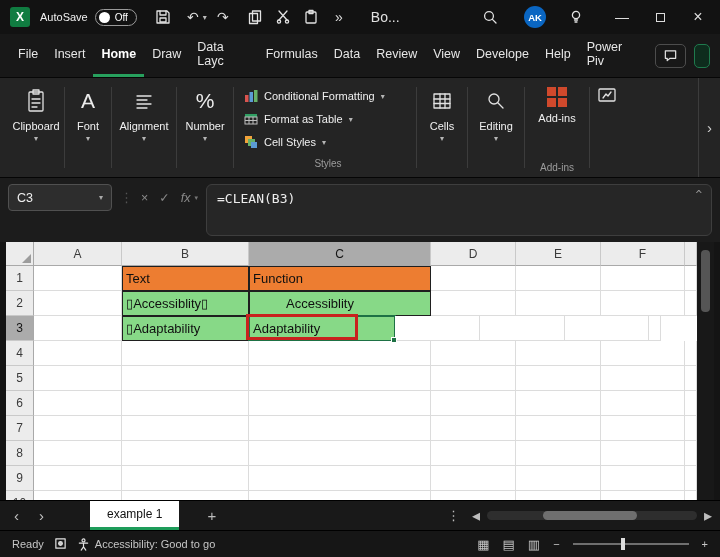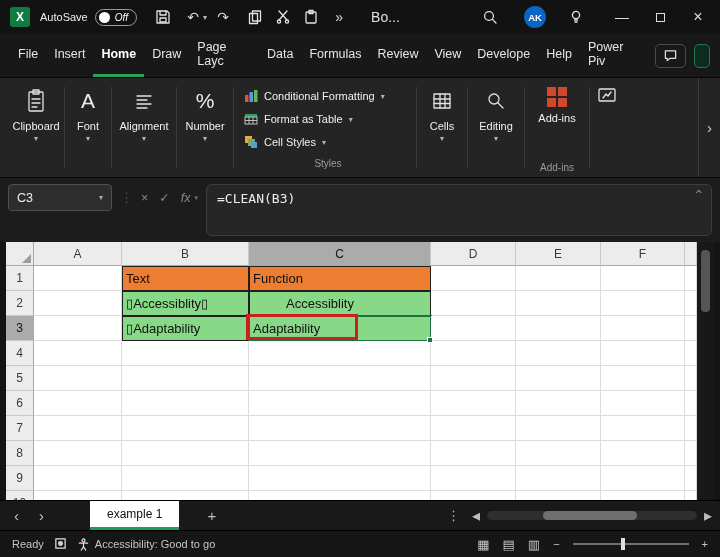--- a/index.html
+++ b/index.html
@@ -7,21 +7,21 @@
               font-family:"Liberation Sans", sans-serif; }
   .app { position:relative; width:720px; height:557px; background:#141414; overflow:hidden; }
 
   
   .titlebar { position:absolute; left:0; top:0; width:720px; height:34px; background:#121212;
               display:flex; align-items:center; color:#e4e4e4; }
   .excel-logo { width:20px; height:20px; margin-left:10px; border-radius:3px; background:#107C41;
                 color:#fff; font-weight:bold; font-size:12px; display:flex; align-items:center; justify-content:center; }
   .autosave-label { margin-left:10px; font-size:11px; color:#f0f0f0; }
   .toggle { margin-left:7px; display:flex; align-items:center; gap:5px; border:1px solid #9a9a9a;
-            border-radius:9px; height:17px; padding:0 8px 0 3px;font-style:italic; }
+            border-radius:9px; height:17px; padding:0 8px 0 3px; }
   .knob { width:11px; height:11px; border-radius:50%; background:#fff; }
   .toggle .state { font-size:10px; color:#fff; }
   .tb-ico { display:flex; align-items:center; justify-content:center; width:20px; height:20px;
             color:#dcdcdc; font-size:14px; }
   .tb-caret { font-size:8px; color:#bbb; width:10px; }
   .doc-title { margin-left:22px; font-size:14px; color:#e0e0e0; }
   .tb-right { margin-left:auto; display:flex; align-items:center; }
   .avatar { width:22px; height:22px; border-radius:50%; background:#0a66c2; color:#fff;
             font-size:9.5px; font-weight:bold; display:flex; align-items:center; justify-content:center; }
   .max-box { width:9px; height:9px; border:1.5px solid #dcdcdc; display:inline-block; }
@@ -187,23 +187,23 @@
       <span class="tb-ico" style="margin-left:18px;margin-right:12px;font-size:16px">×</span>
     </div>
   </div>
 
   <div class="menubar">
     <div class="menu-tabs" id="menu-tabs">
         <div class="menu-tab">File</div>
         <div class="menu-tab">Insert</div>
         <div class="menu-tab active">Home</div>
         <div class="menu-tab">Draw</div>
-        <div class="menu-tab">Page Layc</div>
+        <div class="menu-tab">Data Layc</div>
+        <div class="menu-tab">Formulas</div>
         <div class="menu-tab">Data</div>
-        <div class="menu-tab">Formulas</div>
         <div class="menu-tab">Review</div>
         <div class="menu-tab">View</div>
         <div class="menu-tab">Develope</div>
         <div class="menu-tab">Help</div>
         <div class="menu-tab">Power Piv</div>
       </div>
     <div class="mb-right">
       <div class="mb-btn">
         <svg class="svgi" width="15" height="15" viewBox="0 0 16 16">
             <path d="M2.5 3h11v8h-6l-3 2.5V11h-2z"></path>
@@ -392,21 +392,21 @@
         <div class="g-cell" style="width: 85px;"></div>
         <div class="g-cell" style="width: 84px;"></div>
         <div class="g-cell" style="width: 12px;"></div>
       </div>
       <div class="g-row">
         <div class="g-rowhdr active">3</div>
         <div class="g-cell" style="width: 88px;"></div>
         <div class="g-cell boxed" style="width: 127px; background: rgb(135, 217, 135);">
           <span class="g-text">▯Adaptability</span>
         </div>
-        <div class="g-cell boxed selected" style="width: 182px; background: rgb(135, 217, 135);">
+        <div class="g-cell boxed selected" style="width: 146px; background: rgb(135, 217, 135);">
           <span class="g-text">Adaptability</span>
           <div class="fill-handle"></div>
           <div class="annotation"></div>
         </div>
         <div class="g-cell" style="width: 85px;"></div>
         <div class="g-cell" style="width: 85px;"></div>
         <div class="g-cell" style="width: 84px;"></div>
         <div class="g-cell" style="width: 12px;"></div>
       </div>
       <div class="g-row">

